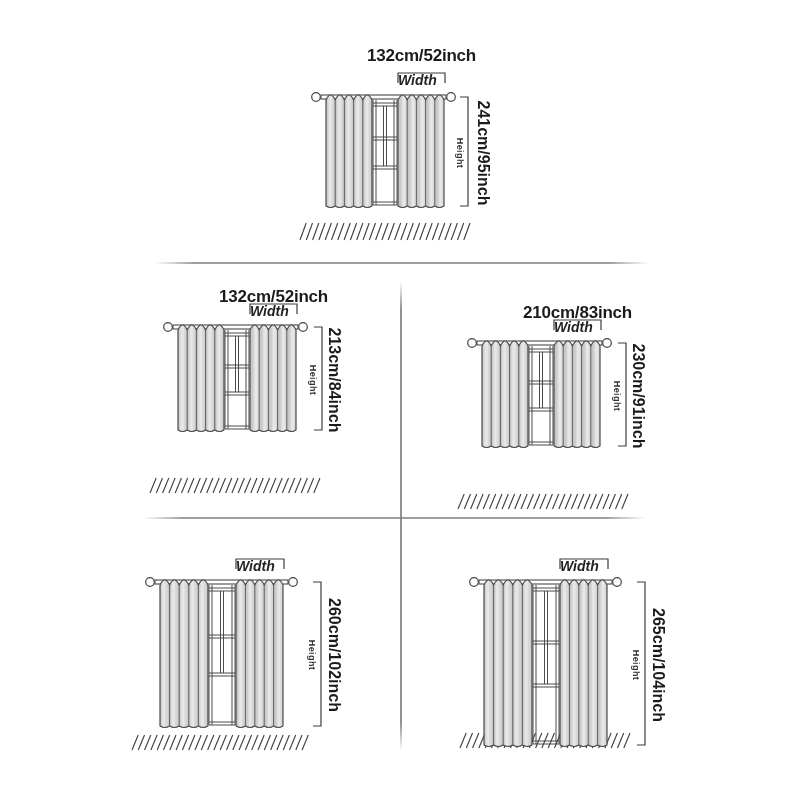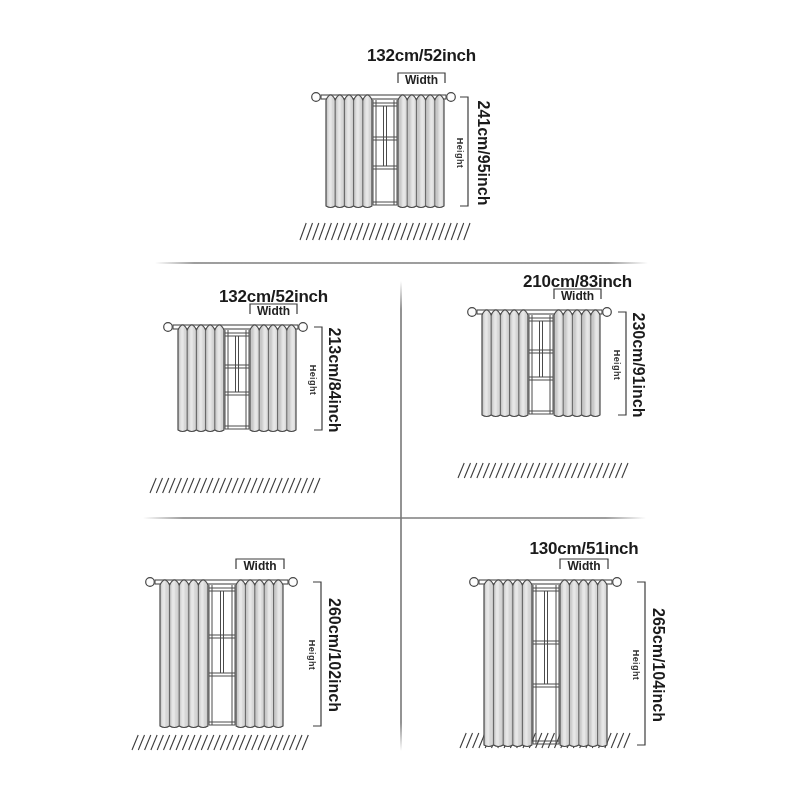--- a/index.html
+++ b/index.html
@@ -7,22 +7,22 @@
     position:relative;width:800px;height:800px;background:#ffffff;overflow:hidden;
     font-family:"Liberation Sans",sans-serif;color:#1b1b1b;
   }
   .panel{position:absolute;margin:0;padding:0;}
   .panel svg{position:absolute;left:0;top:0;display:block;}
   .size-title{
     position:absolute;text-align:center;font-size:17px;font-weight:700;
     letter-spacing:-0.2px;color:#1b1b1b;white-space:nowrap;
   }
   .width-label{
-    position:absolute;text-align:center;font-size:12px;font-weight:600;
-    color:#222;line-height:11px;
+    position:absolute;text-align:left;font-size:14px;font-weight:600;
+    color:#222;line-height:11px;font-style:italic;
   }
   .rot{
     position:absolute;white-space:nowrap;
     transform:translate(-50%,-50%) rotate(90deg);
   }
   .height-label{font-size:9px;font-weight:700;color:#333;letter-spacing:.4px;}
   .dim-label{font-size:16px;font-weight:600;color:#1b1b1b;}
   .divider{position:absolute;}
   .divider.h{height:2px;background:linear-gradient(90deg,rgba(150,150,150,0) 0%,rgba(125,125,125,.75) 8%,rgba(125,125,125,.75) 92%,rgba(150,150,150,0) 100%);}
   .divider.v{width:2px;background:linear-gradient(180deg,rgba(150,150,150,0) 0%,rgba(120,120,120,.8) 6%,rgba(120,120,120,.8) 94%,rgba(150,150,150,0) 100%);}
@@ -189,21 +189,21 @@
           <line x1="146.8" y1="48" x2="146.8" y2="148" stroke="#535353" stroke-width="0.9"></line>
         </g>
         <path d="M 110 32 L 110 22 L 157 22 L 157 32" fill="none" stroke="#3c3c3c" stroke-width="1.2"></path>
         <path d="M 174 45 L 182 45 L 182 148 L 174 148" fill="none" stroke="#3c3c3c" stroke-width="1.2"></path>
       </svg>
       <div class="size-title" style="left:48.5px;top:5px;width:170px;">132cm/52inch</div>
       <div class="width-label" style="left:110px;top:24px;width:47px;">Width</div>
       <div class="rot height-label" style="left:173px;top:97.5px;">Height</div>
       <div class="rot dim-label" style="left:194px;top:97.5px;">213cm/84inch</div>
     </figure>
-    <figure class="panel" style="left: 444px; top: 267px; width: 240px; height: 222px;">
+    <figure class="panel" style="left: 444px; top: 298px; width: 240px; height: 222px;">
       <svg width="240" height="222" viewBox="0 0 240 222" xmlns="http://www.w3.org/2000/svg">
         <defs>
           <pattern id="pleat-2" patternUnits="userSpaceOnUse" width="9.20" height="8">
             <rect width="9.20" height="8" fill="#d6d6d6"></rect>
             <rect x="0" width="2.6" height="8" fill="#c8c8c8"></rect>
             <rect x="4" width="3" height="8" fill="#e7e7e7"></rect>
           </pattern>
         </defs>
         <g stroke="#3c3c3c" stroke-width="1.1">
           <line x1="14.0" y1="211" x2="20.2" y2="196"></line>
@@ -427,18 +427,17 @@
         <g>
           <path d="M 116 52 Q 120.7 42 125.4 52 Q 130.1 42 134.8 52 Q 139.5 42 144.2 52 Q 148.9 42 153.6 52 Q 158.3 42 163.0 52 L 163 212 Q 158.3 215 153.6 212 Q 148.9 215 144.2 212 Q 139.5 215 134.8 212 Q 130.1 215 125.4 212 Q 120.7 215 116.0 212 Z" fill="url(#pleat-4)" stroke="#4a4a4a" stroke-width="1.2" stroke-linejoin="round"></path>
           <line x1="125.4" y1="52" x2="125.4" y2="212" stroke="#535353" stroke-width="0.9"></line>
           <line x1="134.8" y1="52" x2="134.8" y2="212" stroke="#535353" stroke-width="0.9"></line>
           <line x1="144.2" y1="52" x2="144.2" y2="212" stroke="#535353" stroke-width="0.9"></line>
           <line x1="153.6" y1="52" x2="153.6" y2="212" stroke="#535353" stroke-width="0.9"></line>
         </g>
         <path d="M 116 36 L 116 26 L 164 26 L 164 36" fill="none" stroke="#3c3c3c" stroke-width="1.2"></path>
         <path d="M 193 49 L 201 49 L 201 212 L 193 212" fill="none" stroke="#3c3c3c" stroke-width="1.2"></path>
       </svg>
-      <div class="size-title" style="left:55.0px;top:6px;width:170px;">130cm/51inch</div>
       <div class="width-label" style="left:116px;top:28px;width:48px;">Width</div>
       <div class="rot height-label" style="left:192px;top:131.5px;">Height</div>
       <div class="rot dim-label" style="left:214px;top:131.5px;">265cm/104inch</div>
     </figure>
   </div>
 
 </body></html>

